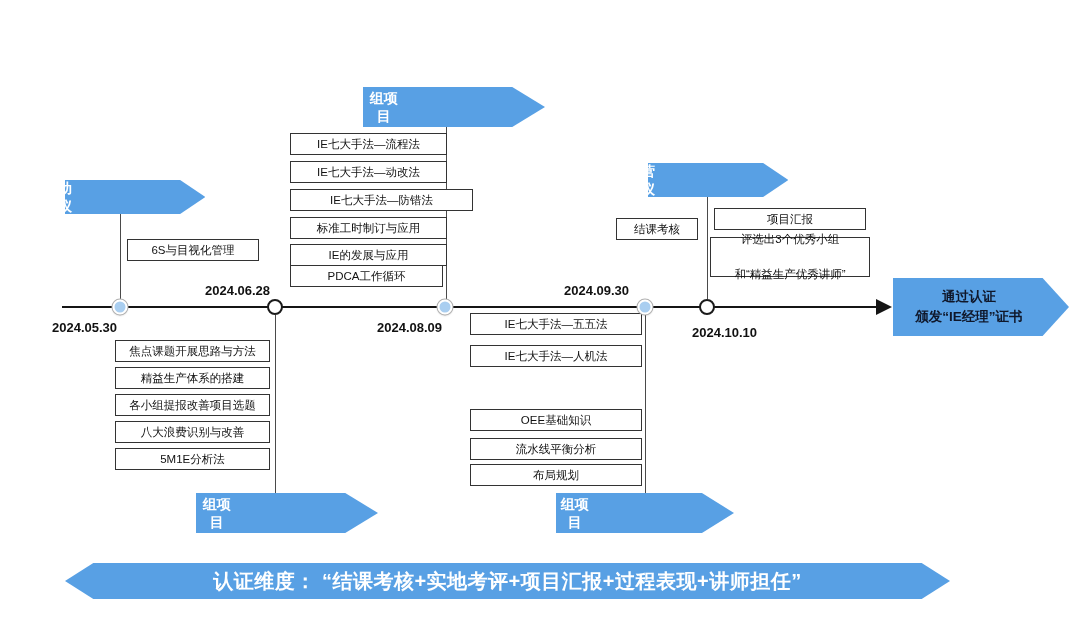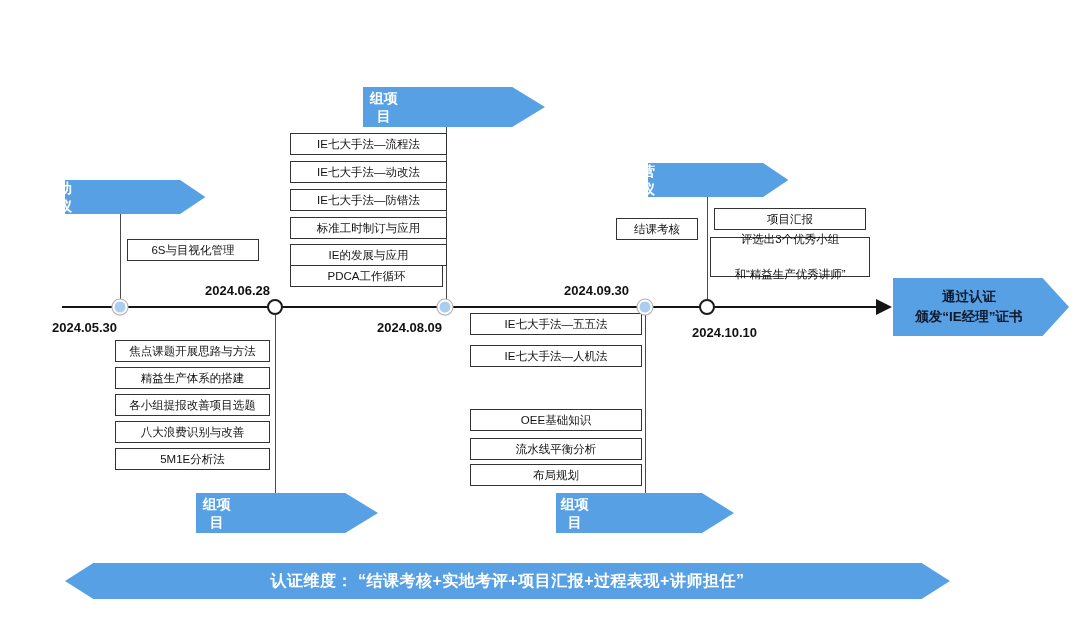--- a/index.html
+++ b/index.html
@@ -6,21 +6,21 @@
   html,body { background:#ffffff; }
   body { font-family:"Liberation Sans","DejaVu Sans",sans-serif; }
   .canvas { position:relative; width:1080px; height:620px; background:#fff; overflow:hidden; }
 
   .banner {
     position:absolute; background:var(--accent,#58a0e4); color:#fff; font-weight:bold;
     clip-path:polygon(0 50%,3.2% 0,96.8% 0,100% 50%,96.8% 100%,3.2% 100%);
     display:flex; align-items:center; justify-content:center;
     font-size:19px; letter-spacing:.5px; z-index:2;
   }
-  .banner.bottom { font-size:16px; }
+  .banner.bottom { font-size:20px; }
 
   .flag {
     position:absolute; background:var(--accent,#58a0e4); color:#fff; font-weight:bold;
     clip-path:polygon(0 0,82% 0,100% 50%,82% 100%,0 100%);
     display:flex; flex-direction:column; align-items:center; justify-content:center;
     font-size:14px; line-height:1.3; text-align:center; padding-right:13%; z-index:2;
   }
 
   .endarrow {
     position:absolute; background:var(--accent,#58a0e4); color:#0f172a; font-weight:bold;
@@ -112,21 +112,21 @@
   <div class="tbox" style="left:127px; top:239px; width:132px;">6S与目视化管理</div>
 
   <div class="tbox" style="left:115px; top:340px; width:155px;">焦点课题开展思路与方法</div>
   <div class="tbox" style="left:115px; top:367px; width:155px;">精益生产体系的搭建</div>
   <div class="tbox" style="left:115px; top:394px; width:155px;">各小组提报改善项目选题</div>
   <div class="tbox" style="left:115px; top:421px; width:155px;">八大浪费识别与改善</div>
   <div class="tbox" style="left:115px; top:448px; width:155px;">5M1E分析法</div>
 
   <div class="tbox" style="left:290px; top:133px; width:157px;">IE七大手法—流程法</div>
   <div class="tbox" style="left:290px; top:161px; width:157px;">IE七大手法—动改法</div>
-  <div class="tbox" style="left:290px; top:189px; width:157px;">IE七大手法—防错法</div>
+  <div class="tbox" style="left:290px; top:189px; width:183px;">IE七大手法—防错法</div>
   <div class="tbox" style="left:290px; top:217px; width:157px;">标准工时制订与应用</div>
   <div class="tbox" style="left:290px; top:244px; width:157px;">IE的发展与应用</div>
   <div class="tbox" style="left:290px; top:265px; width:153px;">PDCA工作循环</div>
 
   <div class="tbox" style="left:470px; top:313px; width:172px;">IE七大手法—五五法</div>
   <div class="tbox" style="left:470px; top:345px; width:172px;">IE七大手法—人机法</div>
   <div class="tbox" style="left:470px; top:409px; width:172px;">OEE基础知识</div>
   <div class="tbox" style="left:470px; top:438px; width:172px;">流水线平衡分析</div>
   <div class="tbox" style="left:470px; top:464px; width:172px;">布局规划</div>
 

